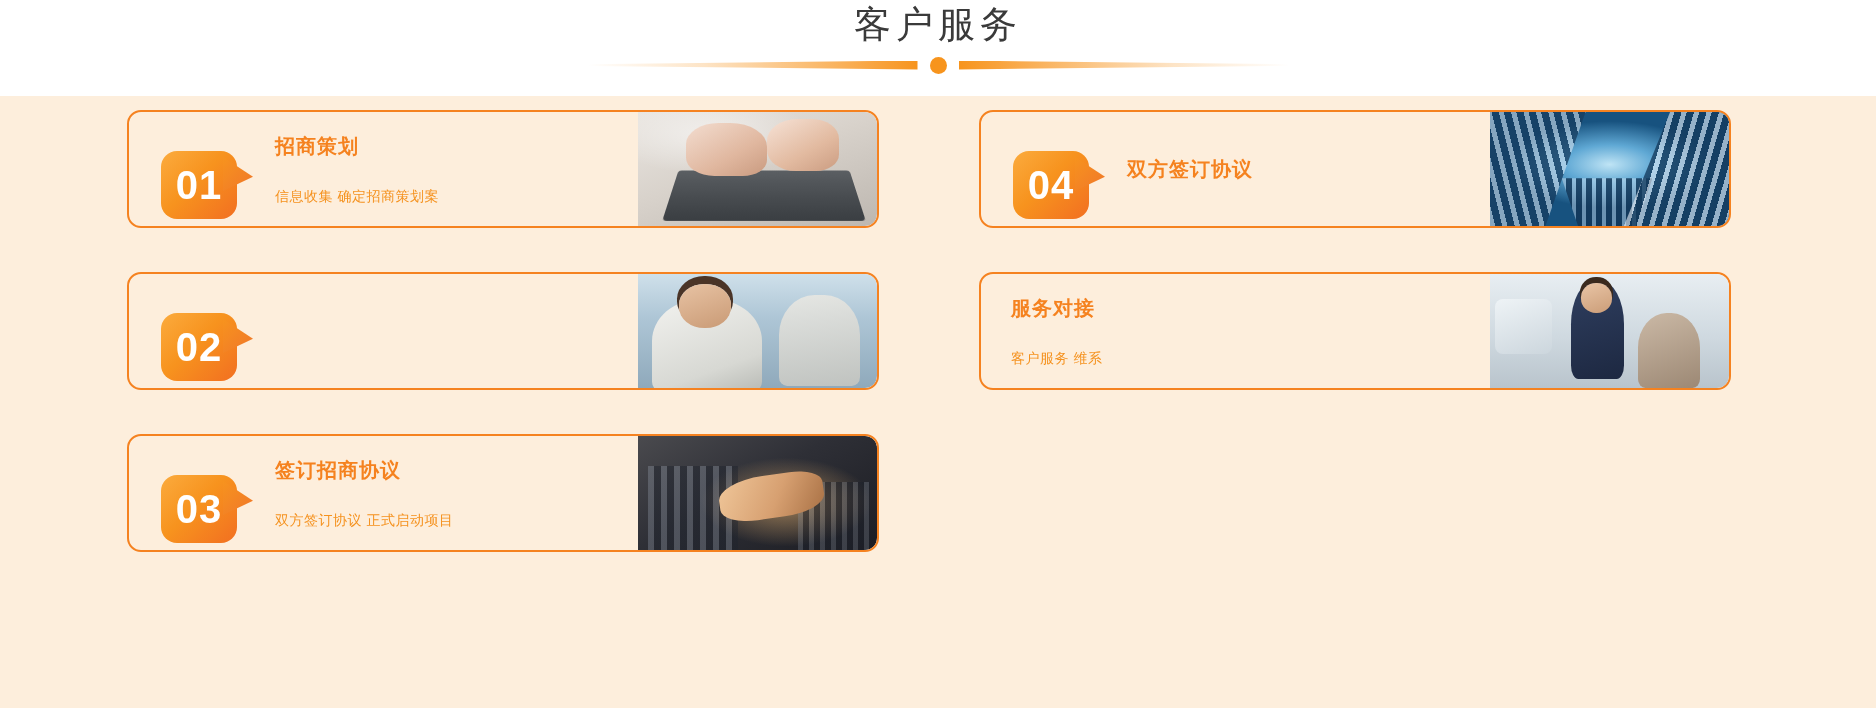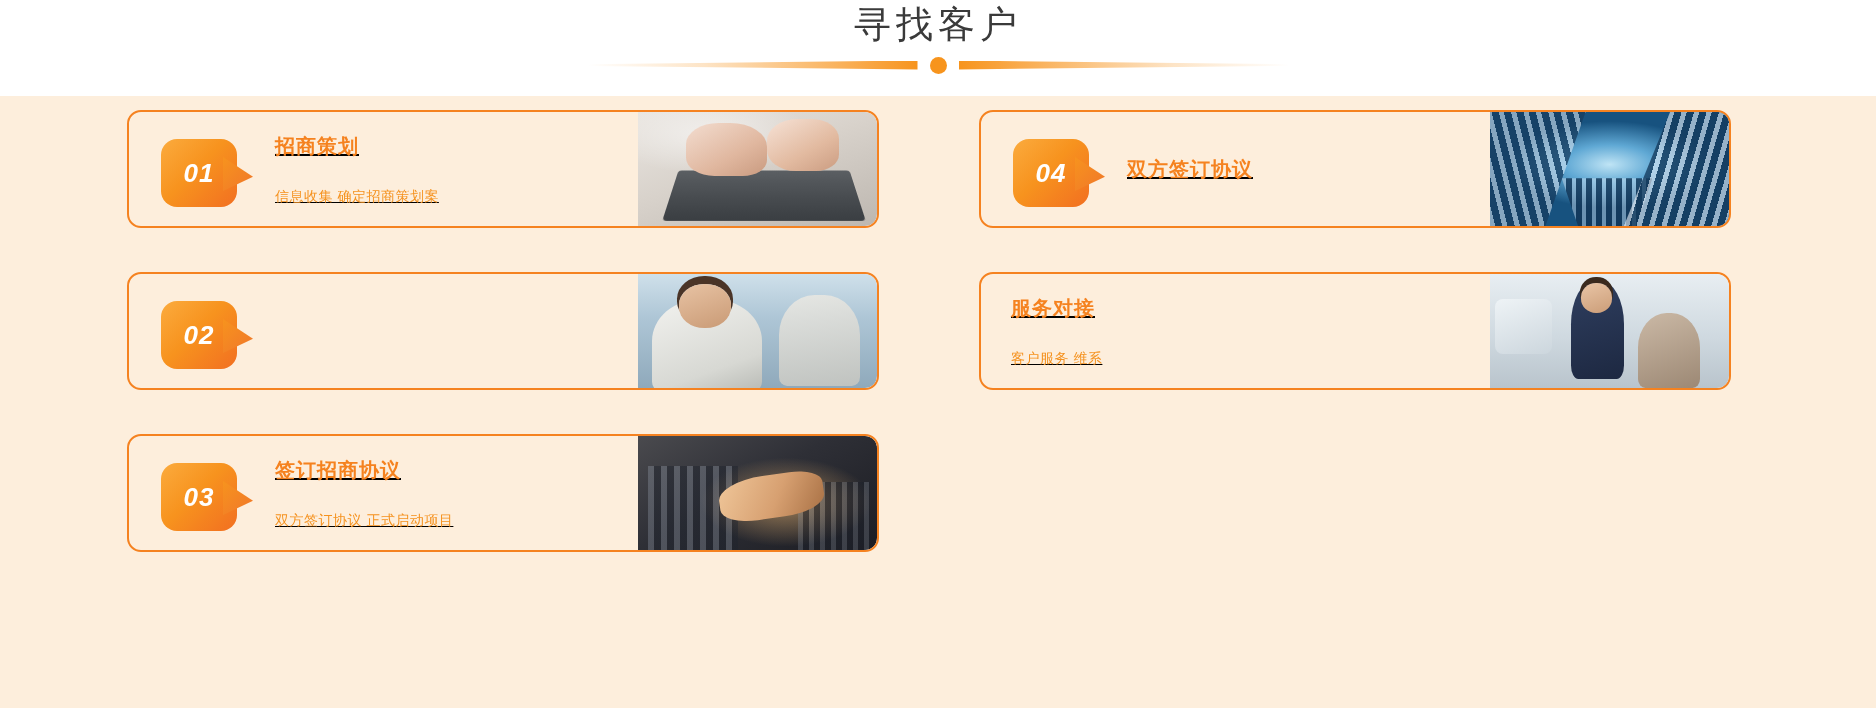--- a/index.html
+++ b/index.html
@@ -105,49 +105,47 @@
   .badge-wrap {
     position: relative;
     width: 84px;
     height: 68px;
     margin-left: 32px;
     flex: 0 0 auto;
   }
   .badge {
     position: absolute;
     left: 0;
-    top: 4px;
+    top: 16px;
     width: 76px;
     height: 68px;
     border-radius: 16px 16px 16px 16px;
     background: linear-gradient(135deg, #fbab3e 0%, #f7931e 45%, #f26f21 100%);
     display: flex;
     align-items: center;
     justify-content: center;
     color: #ffffff;
-    font-size: 26px;
+    font-size: 40px;
     font-weight: bold;
     letter-spacing: 1px;
-    font-style: italic;
   }
   .badge-tail {
     position: absolute;
     left: 62px;
     top: 22px;
     width: 30px;
     height: 34px;
     background: linear-gradient(135deg, #f7931e 0%, #f0772a 100%);
     clip-path: polygon(0 0, 100% 58%, 0 100%);
   }
 
   .card-text {
     margin-left: 30px;
     flex: 1 1 auto;
     min-width: 0;
-    text-decoration: underline;
   }
   .card-title {
     font-size: 20px;
     font-weight: bold;
     color: #f5821f;
     letter-spacing: 1px;
     line-height: 28px;
     white-space: nowrap;
   }
   .card-sub {
@@ -372,21 +370,21 @@
     border-radius: 38% 30% 44% 34%;
     opacity: 0.8;
   }
 </style>
 </head>
 <body>
 
 <div class="page">
 
   <div class="header">
-    <div class="page-title">寻找客户</div>
+    <div class="page-title">客户服务</div>
     <div class="divider">
       <span class="bar left"></span>
       <span class="dot"></span>
       <span class="bar right"></span>
     </div>
   </div>
 
   <div class="body-area">
     <div class="grid">
 

